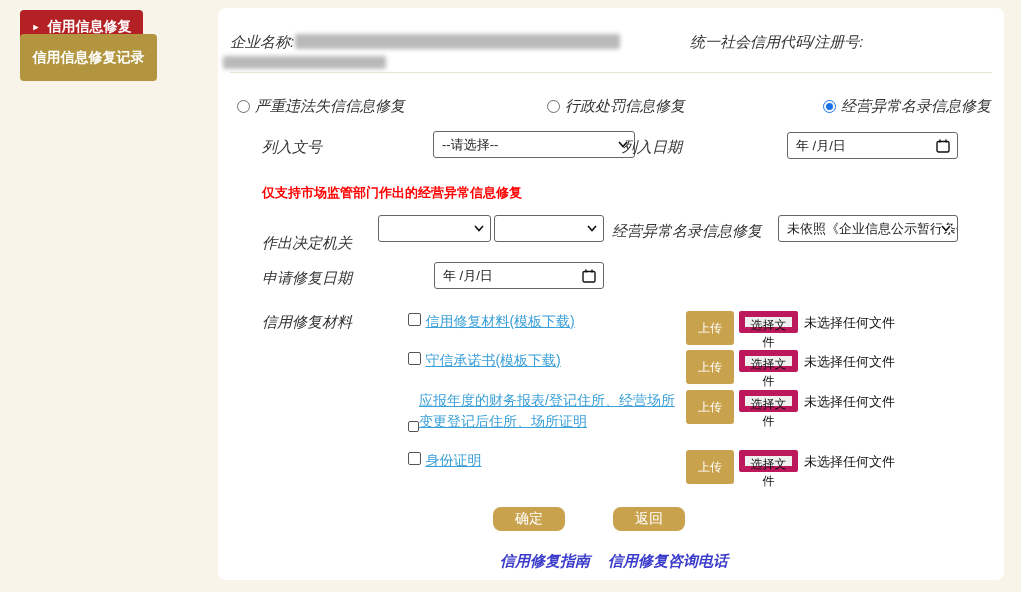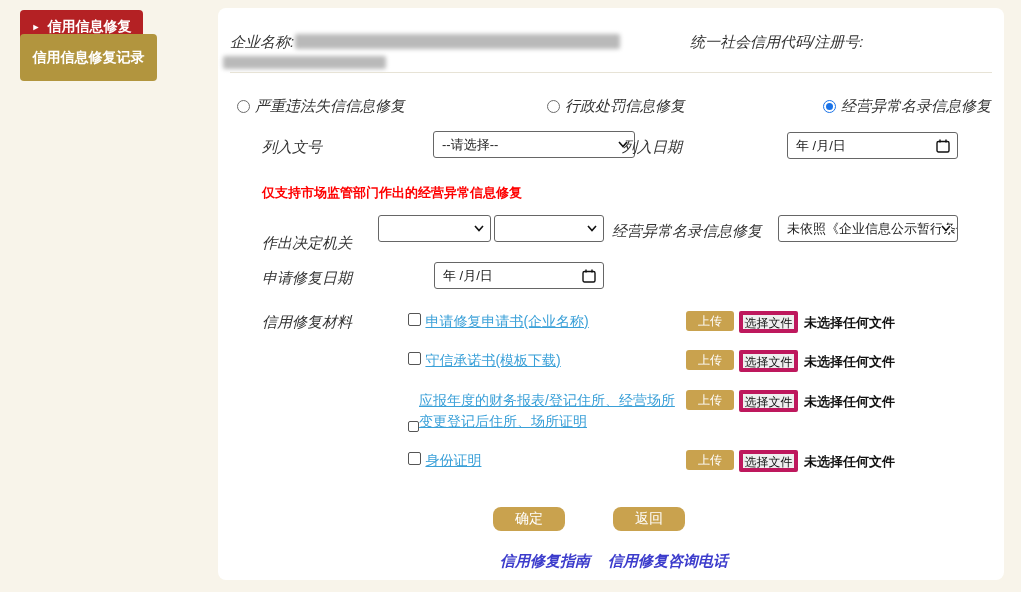--- a/index.html
+++ b/index.html
@@ -73,31 +73,31 @@
     display:inline-block; width:13px; height:13px;
     border:1.5px solid #555; border-radius:2px; background:#fff;
     vertical-align:top; margin-top:2px; cursor:pointer; flex:0 0 auto;
   }
   .mat-link {
     font-size:14px; color:#3aa0d8; text-decoration:underline;
     line-height:20px; cursor:pointer;
   }
   .upload-btn {
     position:absolute; left:278px; top:0;
-    width:48px; height:20px;
+    width:48px; height:34px;
     background:#c9a24e; color:#fff; border:none; border-radius:3px;
     font-size:12px; font-family:"Liberation Sans", sans-serif; cursor:pointer;
   }
   .file-btn {
     position:absolute; left:331px; top:0;
     width:59px; height:22px;
-    background:#efefef; border:4px solid #be185d; border-radius:2px;
+    background:#efefef; border:6px solid #be185d; border-radius:2px;
     font-size:12px; color:#111; font-family:"Liberation Sans", sans-serif; cursor:pointer;
   }
-  .nofile { position:absolute; left:396px; top:3px; font-size:13px; color:#111; white-space:nowrap;font-weight:bold; }
+  .nofile { position:absolute; left:396px; top:3px; font-size:13px; color:#111; white-space:nowrap; }
 
   
   .act-btn {
     position:absolute; width:72px; height:24px;
     background:#c9a24e; color:#fff; border:none; border-radius:8px;
     font-size:14px; font-family:"Liberation Sans", sans-serif; cursor:pointer;
   }
   .foot-link {
     position:absolute; font-size:15px; font-weight:bold; color:#3c3ccc;
     text-decoration:none; white-space:nowrap; cursor:pointer;font-style:italic;
@@ -184,21 +184,21 @@
         <rect x="1" y="2.5" width="12" height="10.5" rx="1.5" fill="none" stroke="#111" stroke-width="1.4"></rect>
         <line x1="4" y1="0.5" x2="4" y2="3.5" stroke="#111" stroke-width="1.4"></line>
         <line x1="10" y1="0.5" x2="10" y2="3.5" stroke="#111" stroke-width="1.4"></line>
       </svg>
   </div>
 
   <span class="abs lbl" style="left:44px; top:305px;">信用修复材料</span>
 
   <div class="mat-row" style="top:303px; width:596px; height:24px;">
     <span class="cbx"></span>
-    <a class="mat-link">申请修复申请书(企业名称)</a>
+    <a class="mat-link">信用修复材料(模板下载)</a>
     <button class="upload-btn">上传</button>
     <button class="file-btn">选择文件</button>
     <span class="nofile">未选择任何文件</span>
   </div>
 
   <div class="mat-row" style="top:342px; width:596px; height:24px;">
     <span class="cbx"></span>
     <a class="mat-link">守信承诺书(模板下载)</a>
     <button class="upload-btn">上传</button>
     <button class="file-btn">选择文件</button>

